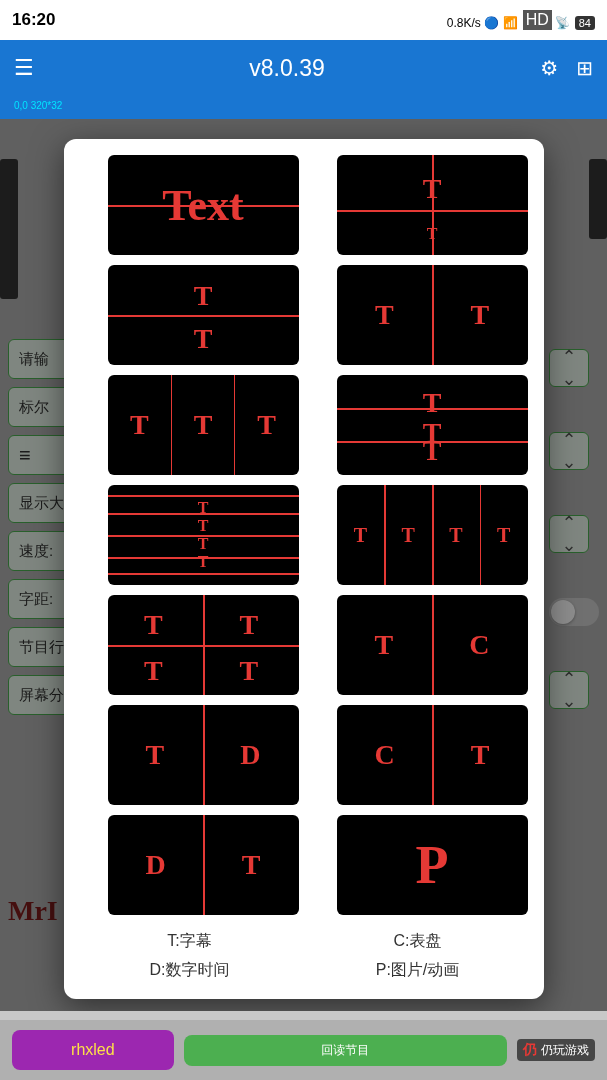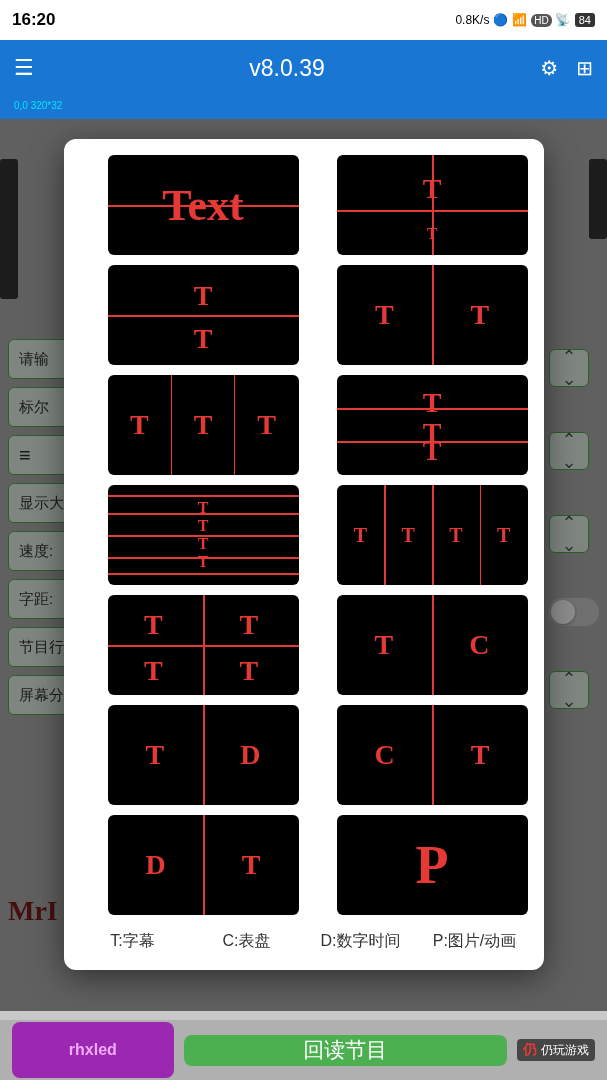--- a/index.html
+++ b/index.html
@@ -254,21 +254,21 @@
       align-items: center;
       justify-content: space-around;
       width: 100%;
       position: relative;
       z-index: 2;
     }
 
     
     .legend {
       display: grid;
-      grid-template-columns: 1fr 1fr 1fr 1fr;
+      grid-template-columns: 1fr 1fr;
       gap: 4px 8px;
       text-align: center;
     }
     .legend-item {
       font-size: 16px;
       color: #333;
       padding: 2px 0;
     }
 
     
@@ -280,38 +280,38 @@
       height: 60px;
       background: #b0b0b0;
       display: flex;
       align-items: center;
       justify-content: space-between;
       padding: 0 12px;
       gap: 10px;
     }
     .btn-purple {
       background: #9c27b0;
-      color: #f0abfc;
+      color: #fde047;
       border: none;
       border-radius: 8px;
-      height: 56px;
+      height: 40px;
       min-width: 120px;
       font-size: 16px;
-      font-weight: 700;
+      font-weight: 400;
       cursor: pointer;
       flex: 1;
     }
     .btn-green {
       background: #4caf50;
       color: #fff;
       border: none;
       border-radius: 8px;
       height: 31px;
       min-width: 120px;
-      font-size: 21px;
+      font-size: 12px;
       font-weight: 500;
       cursor: pointer;
       flex: 2;
     }
     .watermark-box {
       background: rgba(0,0,0,0.6);
       border-radius: 4px;
       padding: 2px 6px;
       display: flex;
       align-items: center;
@@ -340,21 +340,21 @@
   </style>
 </head>
 <body>
 
 <div class="status-bar">
   <span class="status-time">16:20</span>
   <div class="status-icons">
     <span>0.8K/s</span>
     <span>🔵</span>
     <span>📶</span>
-    <span style="font-size:10px;background:#555;color:#fff;padding:1px 3px;border-radius:6px;">HD</span>
+    <span style="font-size:16px;background:#555;color:#fff;padding:1px 3px;border-radius:0;">HD</span>
     <span>📡</span>
     <span style="background:#333;color:#fff;font-size:11px;padding:1px 4px;border-radius:3px;">84</span>
   </div>
 </div>
 
 <div class="app-header">
   <span class="header-menu-icon">☰</span>
   <span class="header-title">v8.0.39</span>
   <div class="header-right">
     <span class="header-icon">⚙</span>

